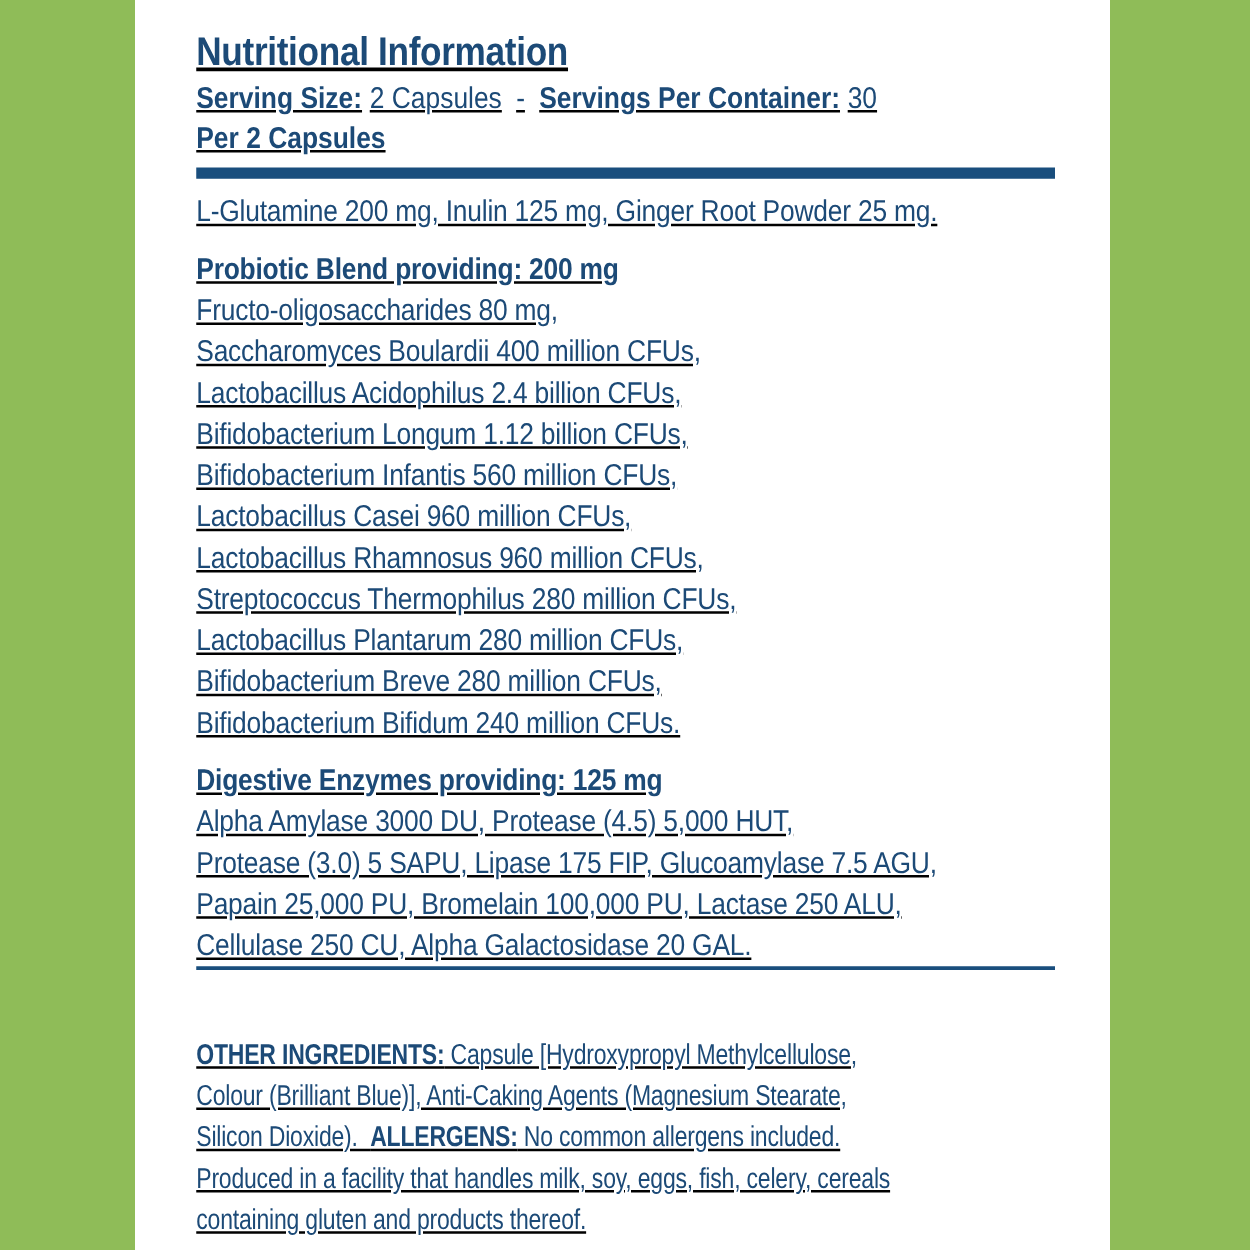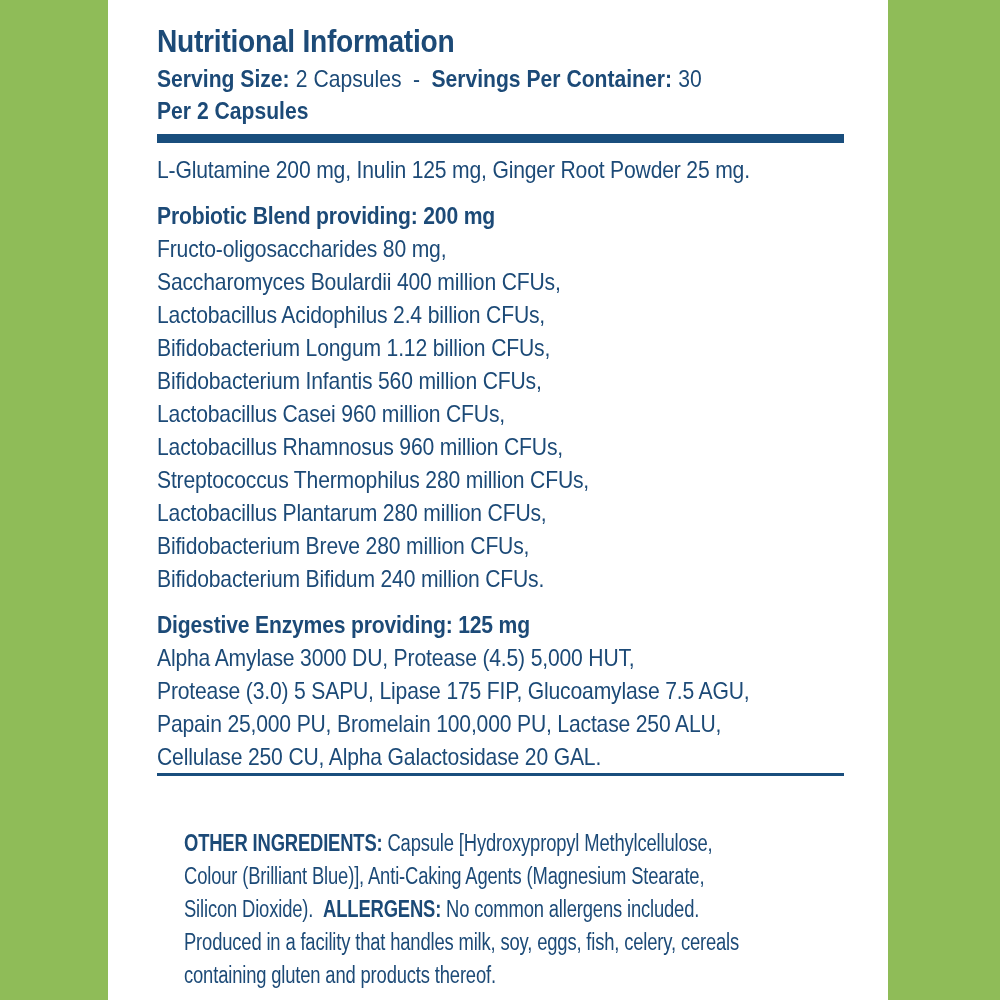--- a/index.html
+++ b/index.html
@@ -14,20 +14,21 @@
     background:var(--bg);
     font-family:"Liberation Sans","DejaVu Sans",sans-serif;
     position:relative;
     overflow:hidden;
   }
   .panel{
     position:absolute;
     left:108px;top:0;
     width:780px;height:1000px;
     background:var(--panel);
+    text-decoration:underline;
   }
   .content{
     padding:24px 44px 0 49px;
     color:var(--ink);
   }
   .cond{transform:scaleX(0.88);transform-origin:0 50%;}
   .cond2{transform:scaleX(0.80);transform-origin:0 50%;}
   .title{
     font-size:32px;
     font-weight:bold;
@@ -60,21 +61,21 @@
   }
   .line{
     font-size:24px;
     line-height:33px;
     letter-spacing:-0.2px;
     white-space:nowrap;
   }
   .heading{font-weight:bold;}
   .sect{margin-top:13px;}
   .gap10{margin-top:10px;}
-  .footer{margin-top:51px;margin-left:27px;}
+  .footer{margin-top:51px;}
   .fline{
     font-size:23px;
     line-height:33px;
     letter-spacing:-0.2px;
     white-space:pre;
   }
   .fline b{font-weight:bold;}
 </style>
 </head>
 <body>

